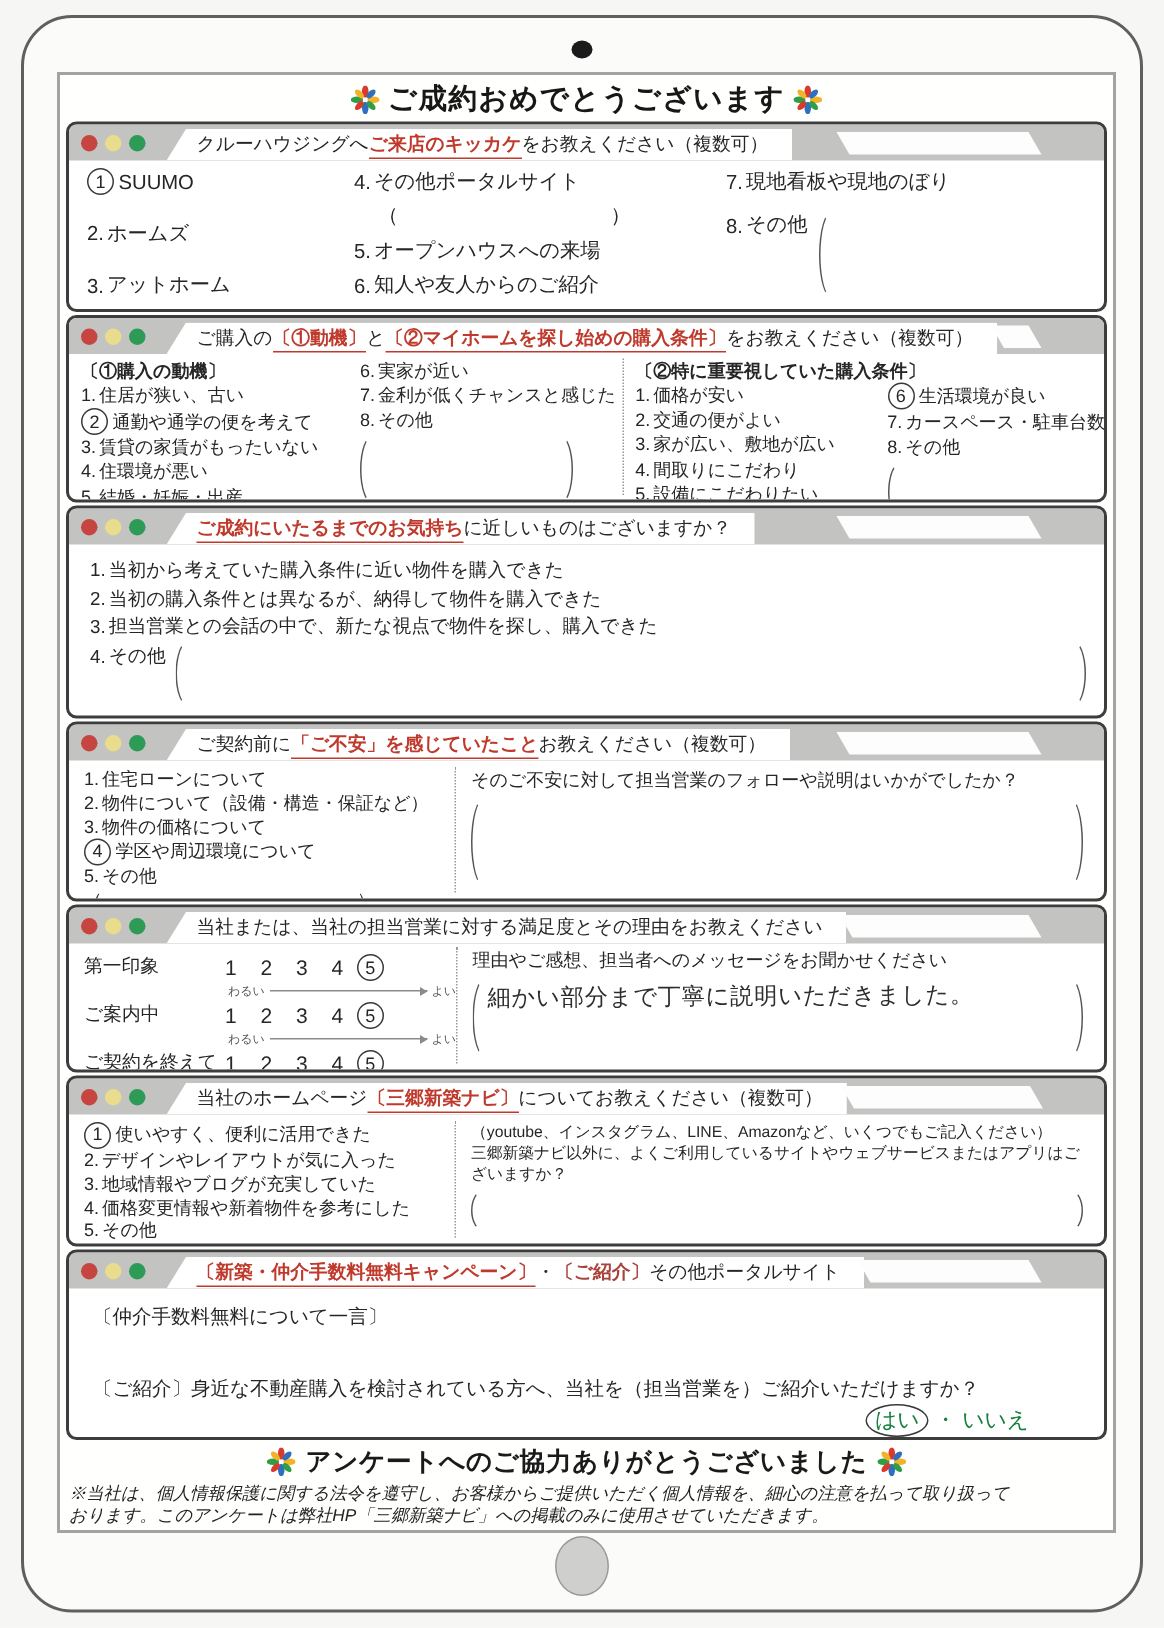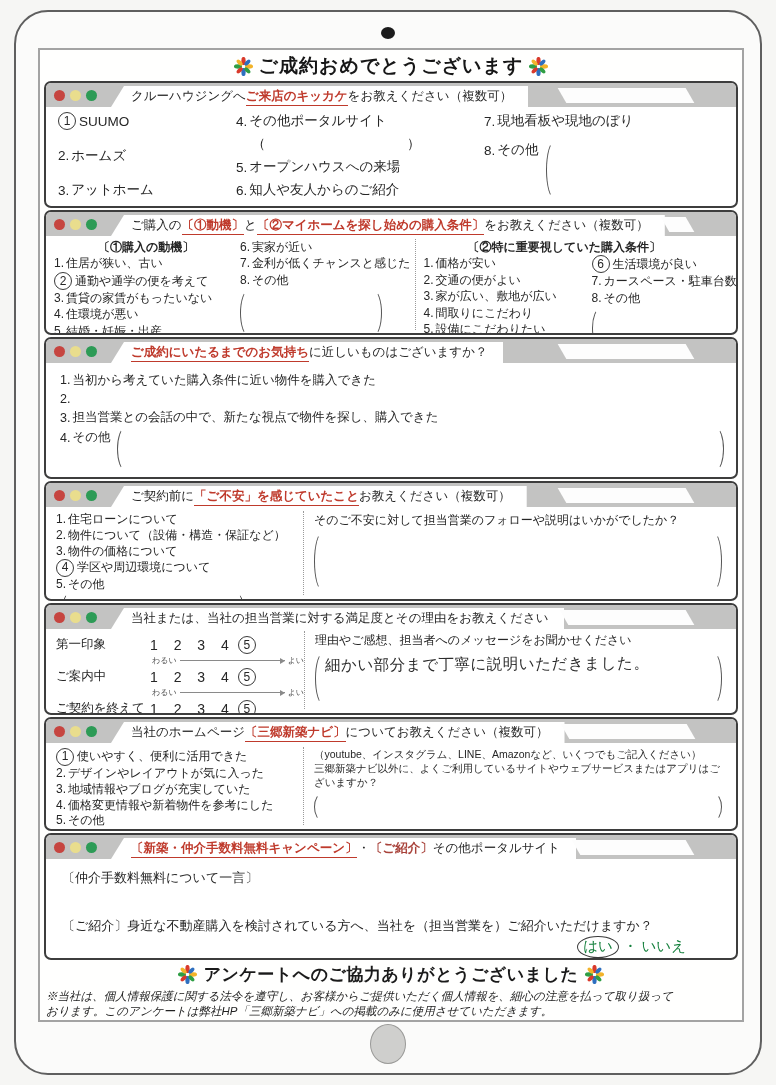--- a/index.html
+++ b/index.html
@@ -49,21 +49,21 @@
 
   
   .s2-bd { display:flex; font-size:12px; line-height:16.4px; padding:3px 6px 3px 8px; }
   .s2-half1 { flex:0 0 348px; display:flex; padding-right:4px; }
   .s2-half2 { flex:1; padding-left:8px; display:flex; flex-direction:column; }
   .s2colA { width:186px; } .s2colB { flex:1; }
   .s2cols { display:flex; flex:1; }
   .s2colC { width:168px; } .s2colD { flex:1; }
   .s2-bkt1 { width:142px; height:46px; margin-top:2px; }
   .s2-bkt2 { width:158px; height:40px; margin-top:2px; }
-  .gtitle { font-weight:bold;margin-left:44px; }
+  .gtitle { font-weight:bold; }
 
   
   .s3-bd { font-size:12.5px; padding:8px 12px 6px 14px; display:flex; flex-direction:column; }
   .s3-bd .it { height:21px; }
   .s3-last { display:flex; align-items:flex-start; flex:1; }
   .s3-bkt { flex:1; height:44px; margin-left:6px; }
 
   
   .lr-bd { display:flex; font-size:12px; padding:4px 6px 4px 10px; }
   .lr-left { flex:0 0 248px; line-height:15.8px; padding-top:1px; }
@@ -301,20 +301,21 @@
         </div>
         <div class="tab2"></div>
       </div>
       <div class="sec-bd s3-bd">
         <div class="it">
             <span class="num">1.</span>
             <span>当初から考えていた購入条件に近い物件を購入できた</span>
           </div>
         <div class="it">
             <span class="num">2.</span>
+            <span>当初の購入条件とは異なるが、納得して物件を購入できた</span>
           </div>
         <div class="it">
             <span class="num">3.</span>
             <span>担当営業との会話の中で、新たな視点で物件を探し、購入できた</span>
           </div>
         <div class="s3-last">
           <div class="it">
               <span class="num">4.</span>
               <span>その他</span>
             </div>

